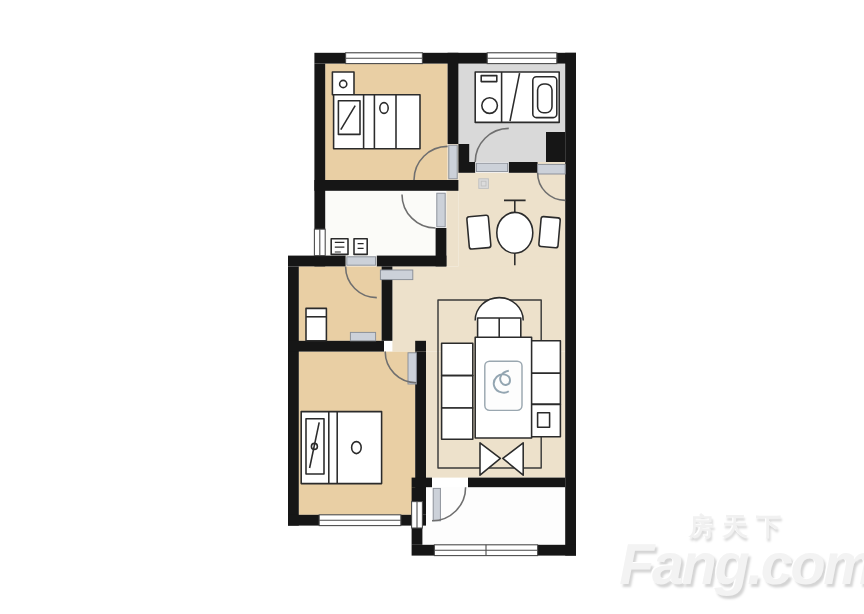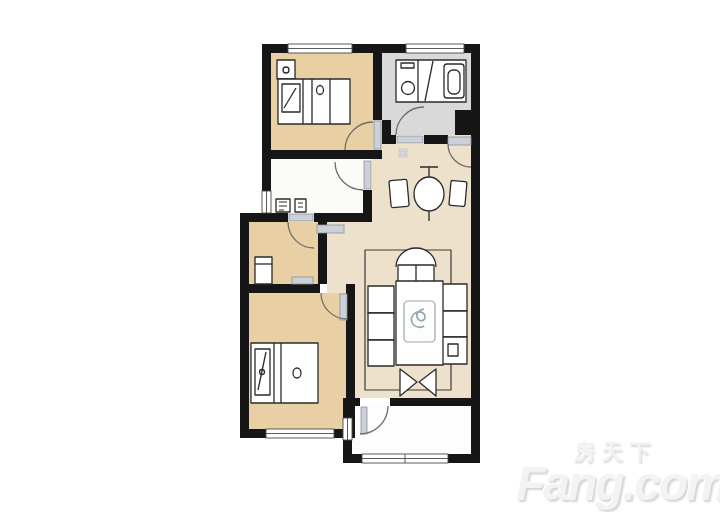--- a/index.html
+++ b/index.html
@@ -1,19 +1,19 @@
 <!DOCTYPE html>
 <html><head>
 <meta charset="utf-8">
 <style>
   html,body{margin:0;padding:0;background:#ffffff;}
   #canvas{position:relative;width:720px;height:512px;background:#ffffff;overflow:hidden;
           font-family:"Liberation Sans", sans-serif;}
   #plan-svg{position:absolute;left:0;top:0;}
-  .watermark{position:absolute;right:4px;bottom:4px;width:200px;line-height:1;
+  .watermark{position:absolute;right:4px;bottom:16px;width:200px;line-height:1;
              pointer-events:none;margin-top:43px;}
   .wm-cn{font-size:21px;font-weight:bold;letter-spacing:7px;margin-left:58px;
          color:#f1f1f1;text-shadow:-1px -1px 0 #ffffff,1px 2px 2px #d6d6d6;}
   .wm-latin{font-size:48px;font-weight:bold;font-style:italic;letter-spacing:-2px;
             margin-top:-2px;color:#f3f3f3;
             text-shadow:-1px -1px 0 #ffffff,2px 2px 2px #d4d4d4;}
 </style>
 </head>
 <body>
 

